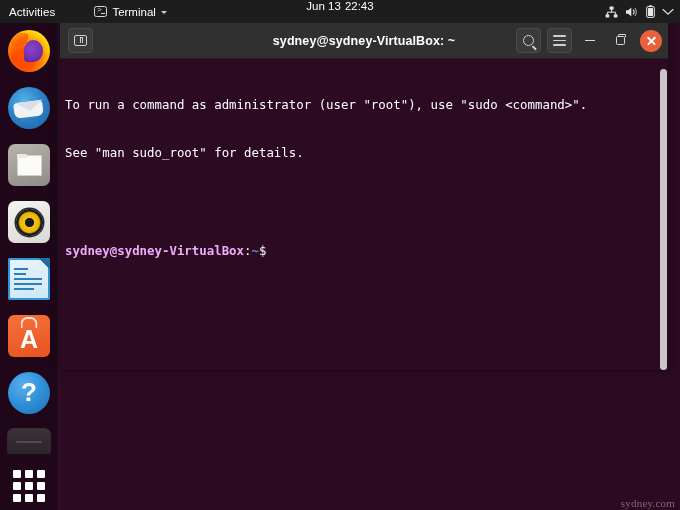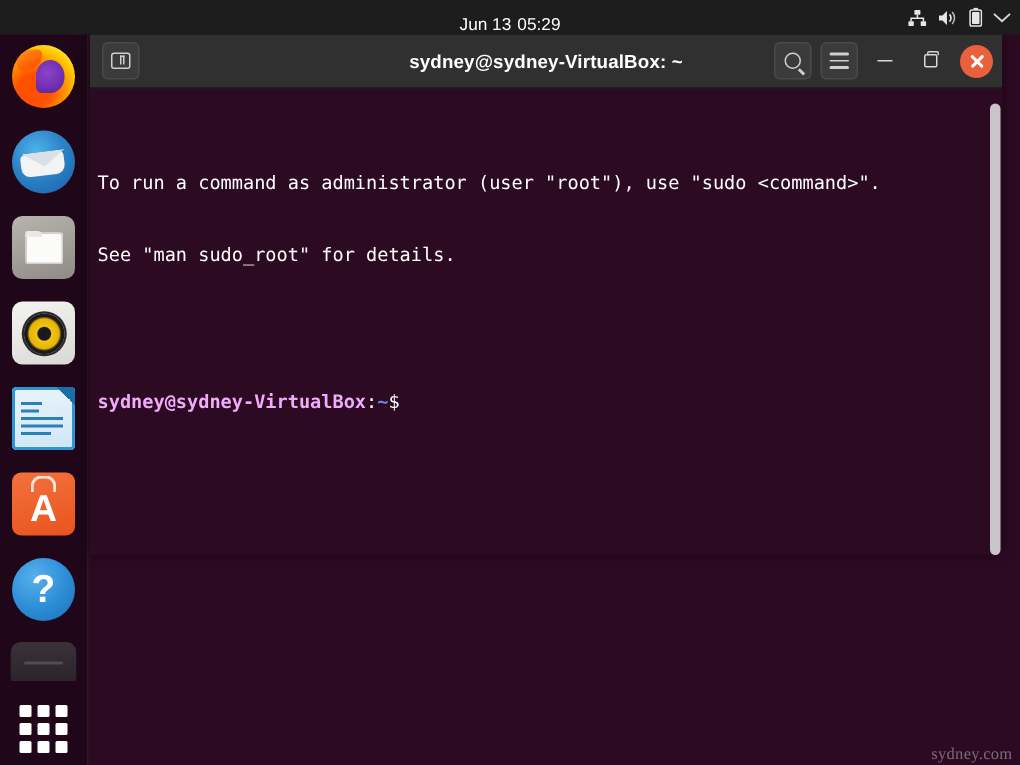--- a/index.html
+++ b/index.html
@@ -86,21 +86,21 @@
     border-left: 3.6px solid transparent;
     border-right: 3.6px solid transparent;
     border-top: 3.8px solid #cfcfcf;
     margin-top: 2px;
   }
   .tb-clock {
     position: absolute;
     left: 0; right: 0; top: 0;
     height: 23px;
     display: flex;
-    align-items: flex-end;
+    align-items: flex-start;
     justify-content: center;
     font-size: 11.5px;
     color: #ffffff;
     pointer-events: none;
   }
   .tb-clock span { margin: 0 2px; }
   .tb-right {
     position: absolute;
     right: 6px; top: 0;
     height: 23px;
@@ -455,21 +455,21 @@
   .close-btn::after { transform: rotate(-45deg); }
 
   #term-body {
     flex: 1 1 auto;
     background: #2c0a22;
     position: relative;
     overflow: hidden;
   }
   #term-text {
     position: absolute;
-    left: 5px; top: 22px;
+    left: 5px; top: 5px;
     right: 14px;
     font-family: "DejaVu Sans Mono", "Liberation Mono", monospace;
     font-size: 12.4px;
     line-height: 16.3px;
     color: #ffffff;
     white-space: pre;
     letter-spacing: 0px;
   }
   .t-line { display: block; height: 16.3px; }
   .p-user { color: #f0abfc; font-weight: bold; }
@@ -502,24 +502,34 @@
     z-index: 70;
     letter-spacing: 0.2px;
   }
 </style>
 </head>
 <body>
 
 <div id="screen">
 
   <div id="topbar">
+    <div class="tb-left">
+      <div class="activities">
+        <span>Activities</span>
+      </div>
+      <div class="app-indicator">
+        <span class="term-ico"></span>
+        <span class="app-name">Terminal</span>
+        <span class="chev"></span>
+      </div>
+    </div>
 
     <div class="tb-clock">
       <span>Jun 13</span>
-      <span>05:29</span>
+      <span>22:43</span>
     </div>
 
     <div class="tb-right">
       <span class="sysicon">
         <svg width="13" height="12" viewBox="0 0 13 12">
           <rect x="4.6" y="0.6" width="4" height="3.2" rx="0.5" fill="#e6e6e6"></rect>
           <rect x="0.6" y="8.2" width="3.6" height="3.2" rx="0.5" fill="#e6e6e6"></rect>
           <rect x="8.8" y="8.2" width="3.6" height="3.2" rx="0.5" fill="#e6e6e6"></rect>
           <path d="M6.6 3.8 V6.2 M2.4 8.2 V6.2 H10.6 V8.2" stroke="#e6e6e6" stroke-width="1" fill="none"></path>
         </svg>

